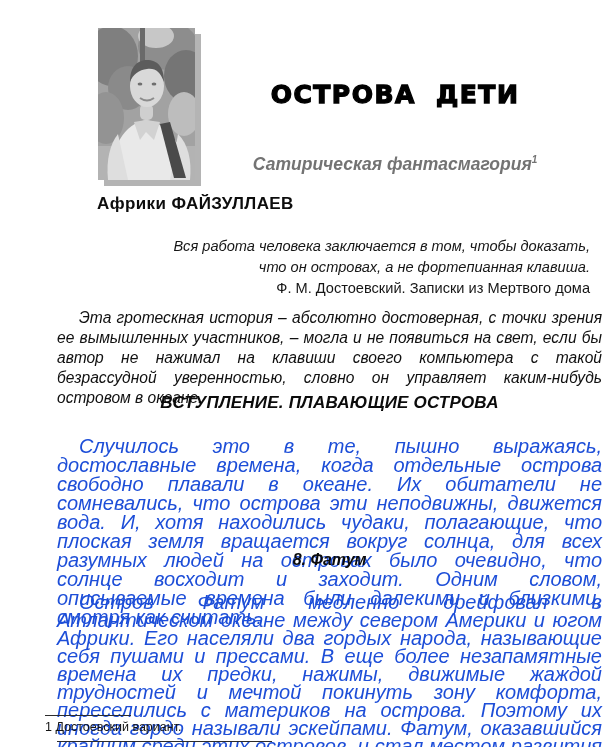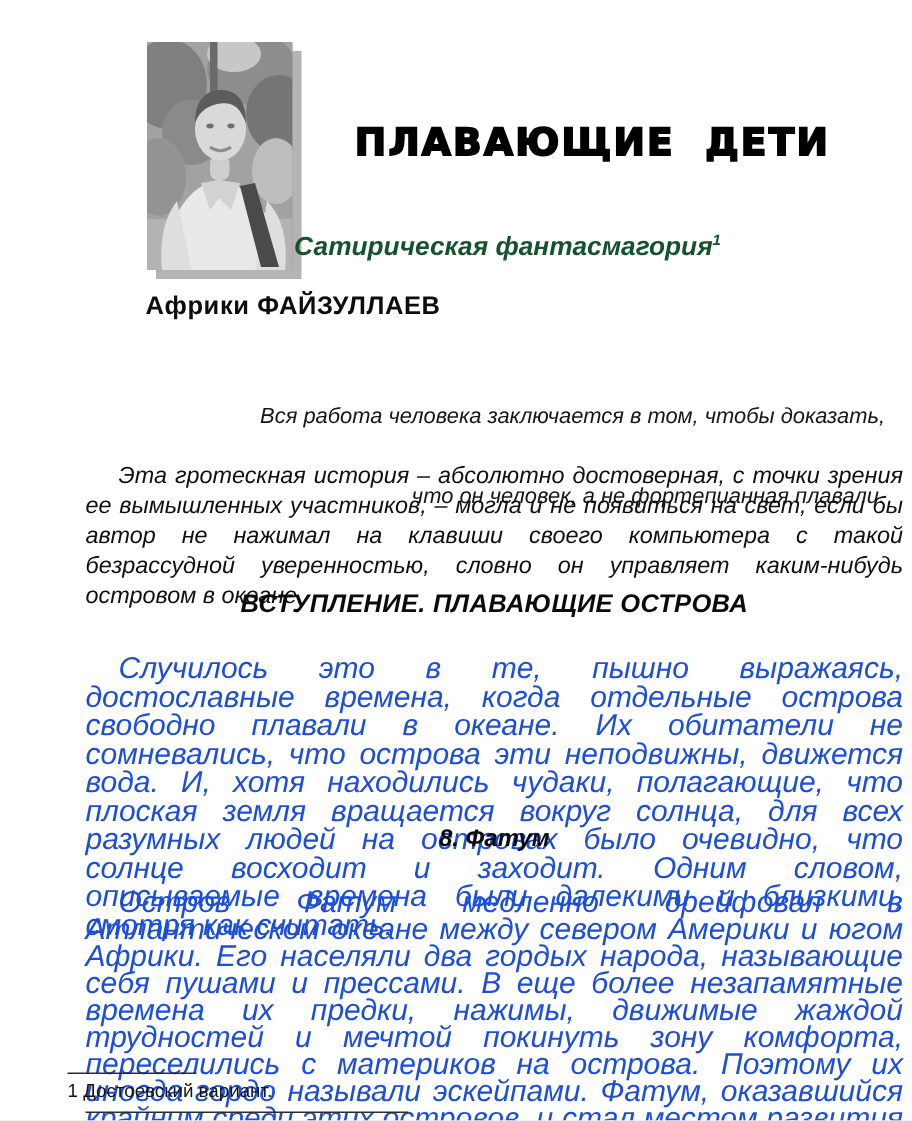--- a/index.html
+++ b/index.html
@@ -22,35 +22,35 @@
   .title {
     position:absolute; left:196px; right:14px; top:80px;
     text-align:center;
     font-family:"DejaVu Sans", sans-serif;
     font-weight:bold; font-size:25px; letter-spacing:1.5px; word-spacing:10px;
     -webkit-text-stroke:1.3px #000; color:#000;
     white-space:nowrap;
   }
   .subtitle {
     position:absolute; left:196px; right:14px; top:154px;
-    text-align:left;
+    text-align:center;
     font-weight:bold; font-style:italic; font-size:17.5px;
-    color:#14532d;
+    color:#737373;
   }
   .subtitle sup { font-size:10px; font-style:italic; vertical-align:super; }
   .author {
     position:absolute; left:97px; top:194px;
     font-weight:bold; font-size:17px; letter-spacing:0.4px; color:#0d0d0d;
   }
   
   .epigraph {
     position:absolute; left:150px; right:18px; top:236px;
     text-align:right; font-size:14.6px; line-height:21px; color:#161616;
   }
-  .epigraph .ep-line { font-style:italic;margin-top:32px; }
+  .epigraph .ep-line { font-style:italic; }
   .epigraph .ep-attr { font-style:normal; }
   
   .col { position:absolute; left:45px; width:545px;margin-left:12px; }
   .intro {
     top:308px; font-style:italic; font-size:15.6px; line-height:20px;
     text-align:justify; text-indent:22px; color:#101010;
   }
   .sec-head {
     text-align:center; font-weight:bold; font-style:italic; color:#0b0b0b;
   }
@@ -95,27 +95,28 @@
       <ellipse cx="49" cy="58" rx="17" ry="21" fill="#d9d9d9"></ellipse>
 
       <path d="M32 54 C32 38 40 32 49 32 C59 32 66 38 66 54 C62 44 58 40 49 41 C41 42 35 46 32 54 Z" fill="#5c5c5c"></path>
 
       <ellipse cx="42" cy="56" rx="2.4" ry="1.6" fill="#6f6f6f"></ellipse>
       <ellipse cx="56" cy="56" rx="2.4" ry="1.6" fill="#6f6f6f"></ellipse>
       <path d="M42 70 Q49 75 56 70" stroke="#8c8c8c" stroke-width="2" fill="none"></path>
     </svg>
   </div>
 
-  <div class="title">ПЛАВАЮЩИЕ  ДЕТИ</div>
+  <div class="title">ОСТРОВА  ДЕТИ</div>
   <div class="subtitle"><span>Сатирическая фантасмагория</span><sup>1</sup></div>
   <div class="author">Африки ФАЙЗУЛЛАЕВ</div>
 
   <div class="epigraph">
     <div class="ep-line">Вся работа человека заключается в том, чтобы доказать,</div>
-    <div class="ep-line">что он человек, а не фортепианная плавали.</div>
+    <div class="ep-line">что он островах, а не фортепианная клавиша.</div>
+    <div class="ep-attr">Ф. М. Достоевский. Записки из Мертвого дома</div>
   </div>
 
   <div class="col intro">Эта гротескная история – абсолютно достоверная, с точки зрения ее вымышленных участников, – могла и не появиться на свет, если бы автор не нажимал на клавиши своего компьютера с такой безрассудной уверенностью, словно он управляет каким-нибудь островом в океане.</div>
 
   <div class="col sec-head sec-head-1">ВСТУПЛЕНИЕ. ПЛАВАЮЩИЕ ОСТРОВА</div>
   <div class="col para para-1">Случилось это в те, пышно выражаясь, достославные времена, когда отдельные острова свободно плавали в океане. Их обитатели не сомневались, что острова эти неподвижны, движется вода. И, хотя находились чудаки, полагающие, что плоская земля вращается вокруг солнца, для всех разумных людей на островах было очевидно, что солнце восходит и заходит. Одним словом, описываемые времена были далекими и близкими, смотря как считать.</div>
 
   <div class="col sec-head sec-head-2">8. Фатум</div>
   <div class="col para para-2">Остров Фатум медленно дрейфовал в Атлантическом океане между севером Америки и югом Африки. Его населяли два гордых народа, называющие себя пушами и прессами. В еще более незапамятные времена их предки, нажимы, движимые жаждой трудностей и мечтой покинуть зону комфорта, переселились с материков на острова. Поэтому их иногда гордо называли эскейпами. Фатум, оказавшийся крайним среди этих островов, и стал местом развития цивилизации, о которой пойдет речь.</div>
 

